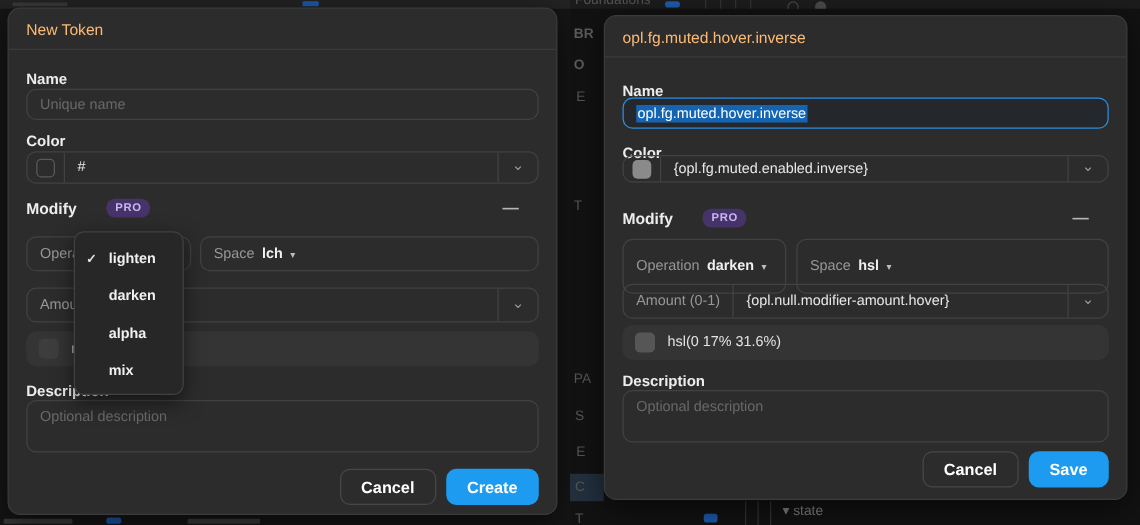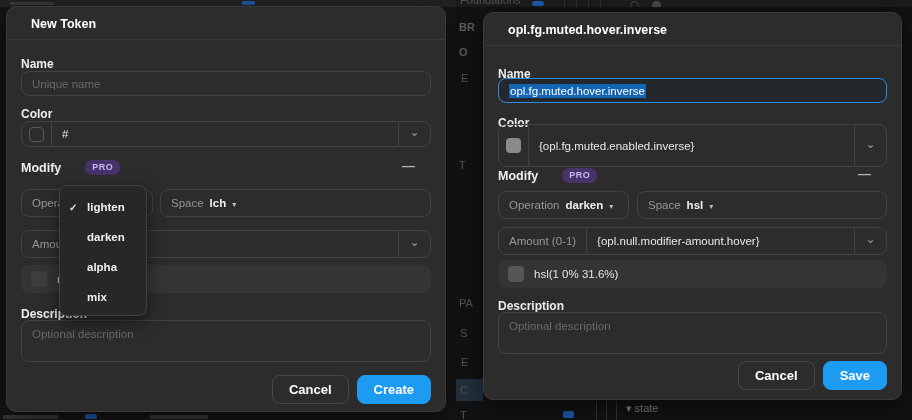--- a/index.html
+++ b/index.html
@@ -21,21 +21,21 @@
   .bg-text.dim { font-weight:400; color:#545454; }
   .hl-row { position:absolute; background:#22303e; }
   .tree-item { position:absolute; color:#7e7e7e; font-size:11px; white-space:nowrap; }
 
   
   .dialog { position:absolute; background:#2c2c2c; border:1px solid #3b3b3b; border-radius:10px;
     box-shadow:0 6px 24px rgba(0,0,0,.55); }
   #dlg-left  { left:6px;  top:6px;  width:440px; height:406px; }
   #dlg-right { left:27px; top:12px; width:419px; height:388px; }
   .dlg-titlebar { position:absolute; left:0; right:0; top:0; height:33px; border-bottom:1px solid #3a3a3a; }
-  .dlg-title { position:absolute; left:24px; top:10px; font-size:12.5px; font-weight:700; color:#ffffff; }
+  .dlg-title { position:absolute; left:14px; top:10px; font-size:12.5px; font-weight:400; color:#fdba74; }
   .row { position:absolute; left:14px; right:14px; }
   .lbl { font-size:12px; font-weight:700; color:#ededed; }
   .inputbox { border:1px solid #424242; border-radius:8px; background:transparent; width:100%;
     color:#e8e8e8; font-size:11.5px; font-family:"Liberation Sans",sans-serif; padding:0 10px; outline:none; }
   .inputbox::placeholder, .ta::placeholder { color:#696969; }
   .ta { border:1px solid #424242; border-radius:8px; background:transparent; width:100%; height:100%;
     color:#e8e8e8; font-size:11.5px; font-family:"Liberation Sans",sans-serif; padding:7px 10px; resize:none; outline:none; }
   .groupbox { position:absolute; top:0; bottom:0; border:1px solid #424242; border-radius:8px;
     display:flex; align-items:center; overflow:hidden; }
   .full { left:0; right:0; }
@@ -201,38 +201,38 @@
     </div>
 
     <div class="row" style="top:51px;"><span class="lbl">Name</span></div>
     <div class="row" style="top:65px; height:25px;">
       <div class="name-focused">
         <span class="sel-text">opl.fg.muted.hover.inverse</span>
       </div>
     </div>
 
     <div class="row" style="top:100px;"><span class="lbl">Color</span></div>
-    <div class="row" style="top:111px; height:43px;">
+    <div class="row" style="top:111px; height:22px;">
       <div class="groupbox full">
         <div class="cell-swatch">
           <div class="swatch-gray"></div>
         </div>
         <div class="cell-text">{opl.fg.muted.enabled.inverse}</div>
         <div class="cell-chevron">
           <span class="chev">⌄</span>
         </div>
       </div>
     </div>
 
     <div class="row" style="top:153px;">
       <span class="lbl" style="font-size:12.5px;">Modify</span><span class="badge-pro">PRO</span>
       <span class="minus">—</span>
     </div>
 
-    <div class="row" style="top:178px; height:28px;">
+    <div class="row" style="top:178px; height:44px;">
       <div class="groupbox" style="left:0; width:131px;">
         <div class="cell-text"><span class="muted">Operation</span><span class="val-b">darken</span><span class="caret">▾</span></div>
       </div>
       <div class="groupbox" style="left:139px; right:0;justify-content:flex-end;">
         <div class="cell-text"><span class="muted">Space</span><span class="val-b">hsl</span><span class="caret">▾</span></div>
       </div>
     </div>
 
     <div class="row" style="top:214px; height:28px;">
       <div class="groupbox full">
@@ -241,21 +241,21 @@
           </div>
         <div class="cell-text">{opl.null.modifier-amount.hover}</div>
         <div class="cell-chevron">
           <span class="chev">⌄</span>
         </div>
       </div>
     </div>
 
     <div class="row checkline" style="top:247px; height:28px;">
       <div class="chk" style="background:#565656;"></div>
-      <span class="chk-label" style="color:#e3e3e3;">hsl(1 0% 31.6%)</span>
+      <span class="chk-label" style="color:#e3e3e3;">hsl(0 17% 31.6%)</span>
     </div>
 
     <div class="row" style="top:283px;"><span class="lbl">Description</span></div>
     <div class="row" style="top:299px; height:42px;">
       <textarea class="ta" placeholder="Optional description" style=""></textarea>
     </div>
 
     <div class="row btnrow" style="top:348px; height:28px;">
       <div class="btn btn-ghost">Cancel</div>
       <div class="btn btn-primary">Save</div>

